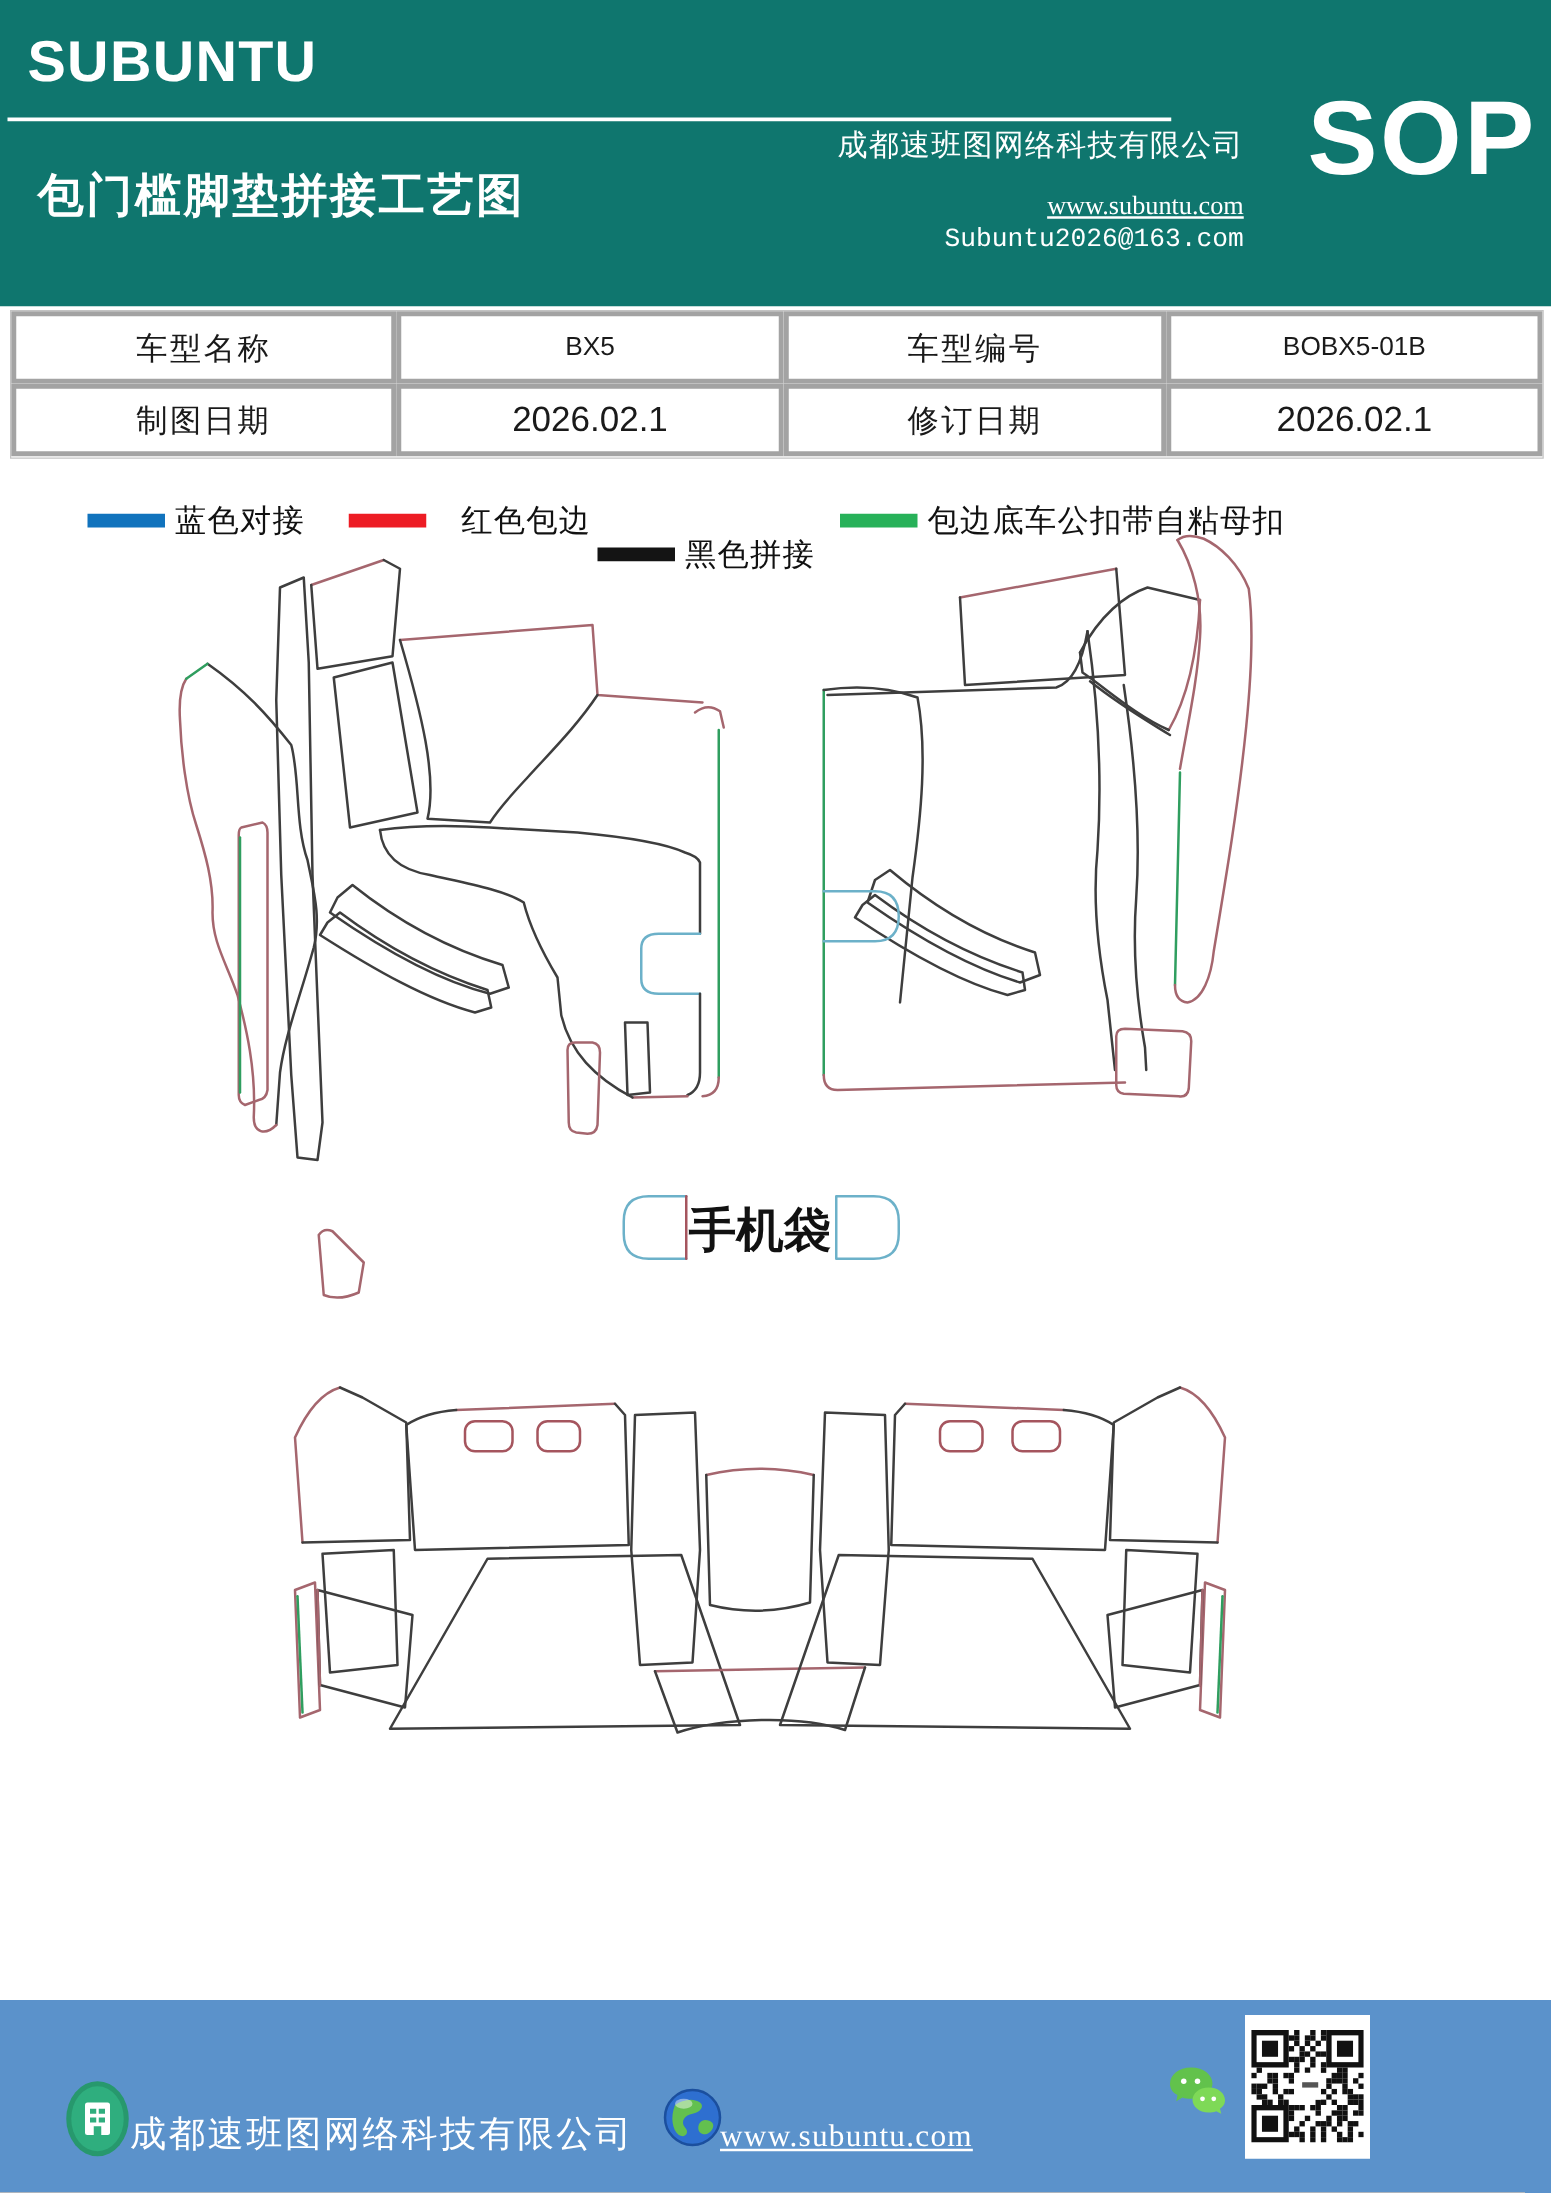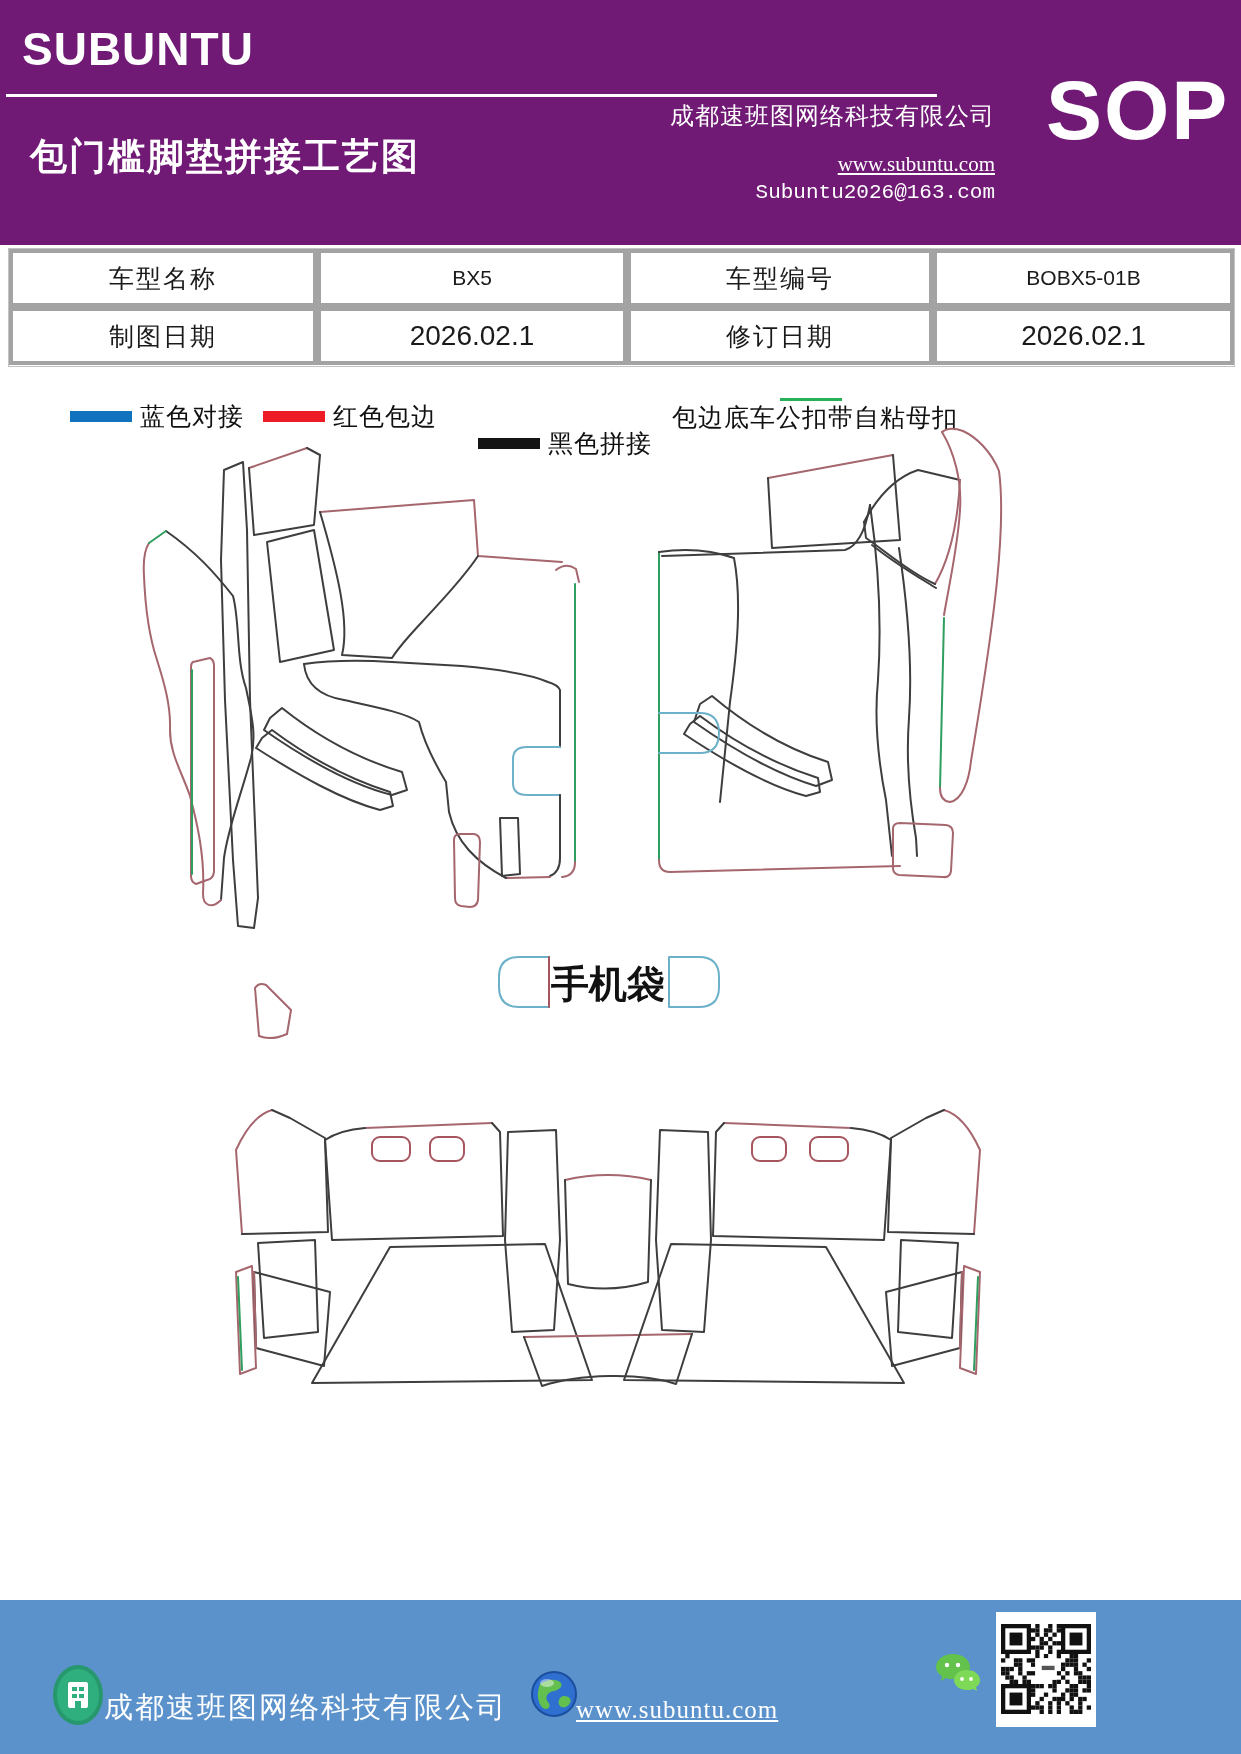--- a/index.html
+++ b/index.html
@@ -1,19 +1,19 @@
 <!DOCTYPE html>
 <html><head>
 <meta charset="utf-8">
 <style>
   html,body{margin:0;padding:0;background:#888;}
   .page{position:relative;width:1241px;height:1754px;background:#ffffff;overflow:hidden;
         font-family:"Liberation Sans",sans-serif;margin:0 auto;}
   
-  .hdr{position:absolute;left:0;top:0;width:1241px;height:245px;background:#701a75;}
+  .hdr{position:absolute;left:0;top:0;width:1241px;height:245px;background:#0f766e;}
   .logo{position:absolute;left:22px;top:22px;color:#fff;font-size:46px;font-weight:800;
         letter-spacing:1px;font-family:"Liberation Sans",sans-serif;}
   .hdr-line{position:absolute;left:6px;top:94px;width:931px;height:3px;background:#fff;}
   .doc-title{position:absolute;left:30px;top:132px;color:#fff;font-size:37px;font-weight:700;
         letter-spacing:2px;}
   .hdr-right{position:absolute;right:246px;top:100px;width:400px;text-align:right;color:#fff;}
   .hdr-company{font-family:"Liberation Serif",serif;font-size:24px;letter-spacing:1px;}
   .hdr-web{position:absolute;right:246px;top:152px;width:400px;text-align:right;color:#fff;
         font-family:"Liberation Serif",serif;font-size:21px;text-decoration:underline;}
   .hdr-mail{position:absolute;right:246px;top:181px;width:400px;text-align:right;color:#fff;
@@ -27,21 +27,21 @@
   .tbl .cell{border:4px solid #a3a3a3;display:flex;align-items:center;justify-content:center;
         color:#1a1a1a;background:#fff;}
   .tbl .lab{font-family:"Liberation Serif",serif;font-size:25px;letter-spacing:2px;}
   .tbl .val{font-family:"Liberation Sans",sans-serif;font-size:21px;}
   .tbl .date{font-size:28px;}
   
   .legend{position:absolute;left:0;top:398px;width:1241px;height:36px;}
   .leg-item{position:absolute;display:flex;align-items:center;height:36px;}
   .leg-bar{width:62px;height:11px;margin-right:8px;}
   .leg-lab{font-family:"Liberation Serif",serif;font-size:25px;color:#111;letter-spacing:1px;}
-  .leg-0{left:70px;} .leg-1{left:263px;} .leg-2{left:478px;margin-top:27px;} .leg-3{left:672px;flex-direction:column;}
+  .leg-0{left:70px;} .leg-1{left:279px;gap:20px;} .leg-2{left:478px;margin-top:27px;} .leg-3{left:672px;}
   .bar-0{background:#1173bd;} .bar-1{background:#ed1c24;} .bar-2{background:#141414;} .bar-3{background:#27b159;}
   
   .diagram{position:absolute;left:0;top:0;width:1241px;height:1754px;}
   .diagram path,.diagram rect{fill:none;stroke-width:2;stroke-linecap:round;stroke-linejoin:round;}
   .r{stroke:#a5666e;} .k{stroke:#3e3e3e;} .g{stroke:#2f9e5f;stroke-width:3;}
   .b{stroke:#6cb1c9;} .rr{stroke:#a5555e;}
   .bag-label{font-family:"Liberation Sans",sans-serif;font-size:38px;font-weight:700;fill:#111;}
   
   .ftr{position:absolute;left:0;top:1600px;width:1241px;height:154px;background:#5b92cb;}
   .ftr-company{position:absolute;left:104px;top:88px;color:#fff;

